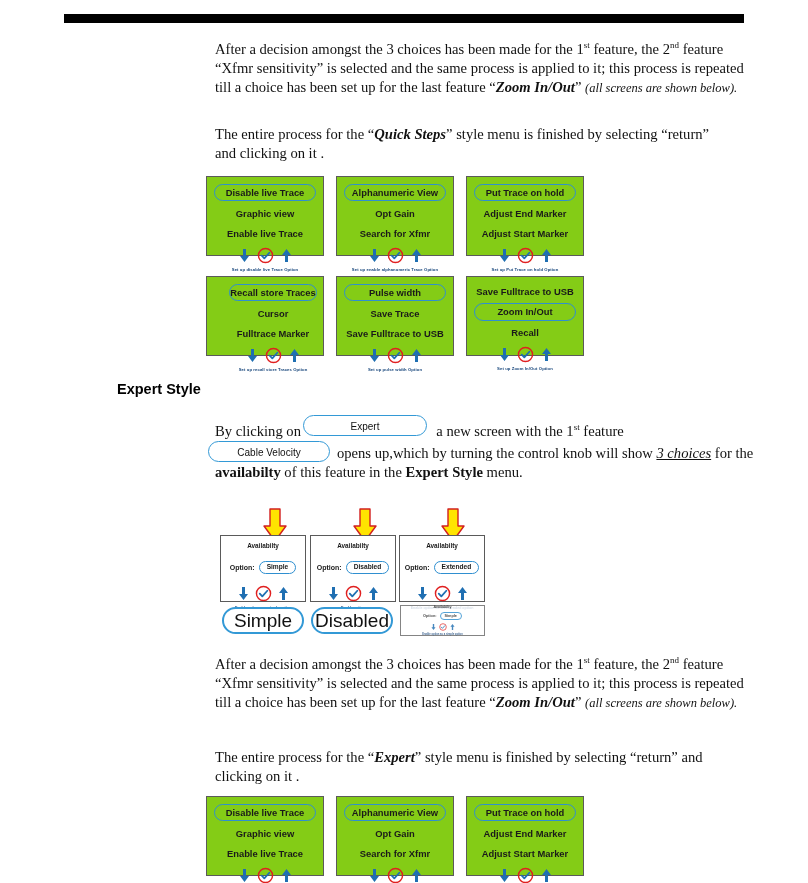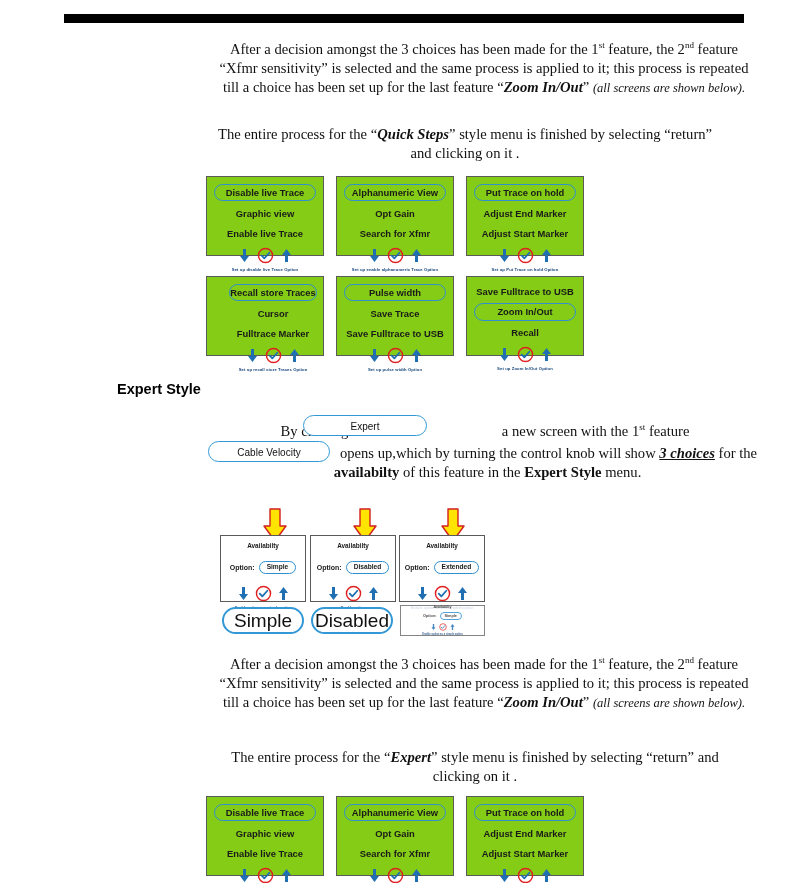--- a/index.html
+++ b/index.html
@@ -19,27 +19,27 @@
     background:#000;border-top:1px solid #000;border-bottom:1px solid #000;
   }
 
   
   .para{
     position:absolute;
     font-family:"Liberation Serif",serif;
     font-size:14.6px;
     line-height:19.3px;
     color:#111;
-    text-align:center;
+    text-align:left;
   }
   .para b{font-weight:bold;}
   .bi{font-weight:bold;font-style:italic;}
   .ital{font-style:italic;font-size:12.5px;}
   sup{font-size:9px;vertical-align:super;}
-  .uline{font-weight:bold;font-style:italic;text-decoration:underline;}
+  .uline{font-weight:normal;font-style:italic;text-decoration:underline;}
 
   
   .section-head{
     position:absolute;
     font-family:"Liberation Sans",sans-serif;
     font-weight:bold;
     font-size:14.5px;
     color:#000;
   }
 

